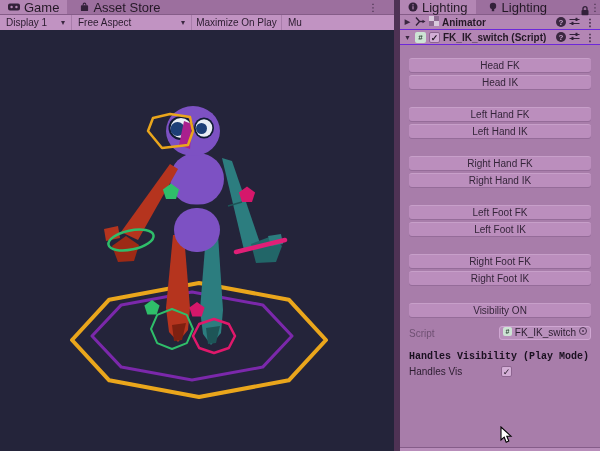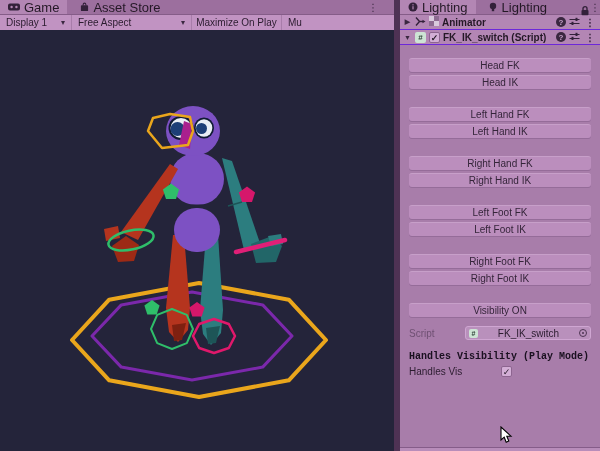--- a/index.html
+++ b/index.html
@@ -59,21 +59,21 @@
   .hdr-kebab{ font-size:10px; color:#3a2740; padding:0 2px; }
   .insp-body{ padding:13px 9px 0 9px; font-size:10px; }
   .group{ margin-bottom:18px; }
   .ubtn{ height:14px; line-height:13px; background:#bb8ebd; border-radius:3px;
          text-align:center; color:#35253a; border-top:1px solid #c79fc9;
          box-shadow:0 1px 0 #956c99; }
   .ubtn + .ubtn{ margin-top:3px; }
   .frow{ display:flex; align-items:center; margin-top:9px; }
   .flabel{ width:92px; color:#6f5073; }
   .objfield{ flex:1; height:14px; background:#b990bc; border:1px solid #cfa6d2;
-             border-radius:3px; display:flex; align-items:center; gap:20px;
+             border-radius:3px; display:flex; gap:3px;
              padding:0 3px; color:#2b1c2f; }
   .objfield .hash-ic{ width:9px; height:9px; font-size:7px; }
   .objval{ flex:1; }
   .picker{ width:8px; height:8px; border:1.4px solid #4f3654; border-radius:50%;
            position:relative; }
   .picker::after{ content:""; position:absolute; left:2px; top:2px; width:2px;
                   height:2px; border-radius:50%; background:#4f3654; }
   .sec-header{ margin-top:11px; font-weight:bold; color:#1a1020;font-family:Liberation Mono, monospace; }
   .hv-row{ display:flex; align-items:center; margin-top:4px; color:#2b1c2f; }
   .hv-row .flabel{ color:#2b1c2f; }

